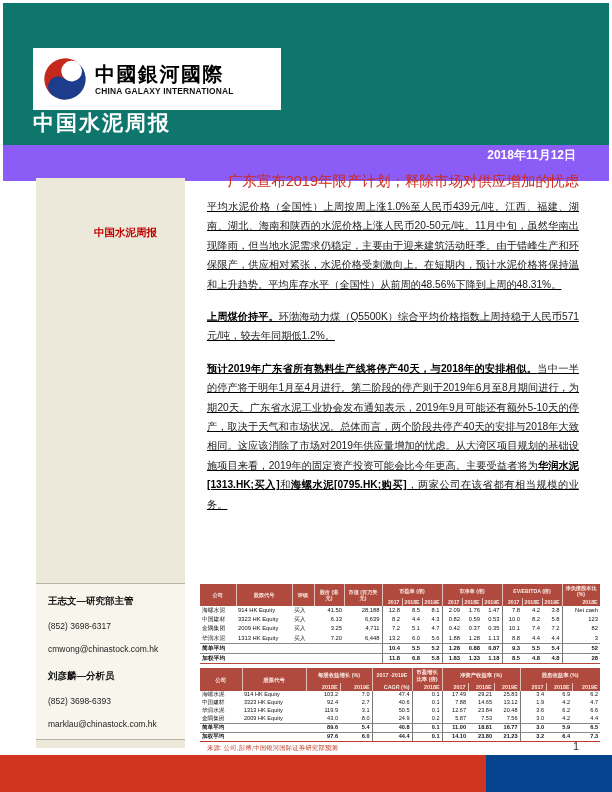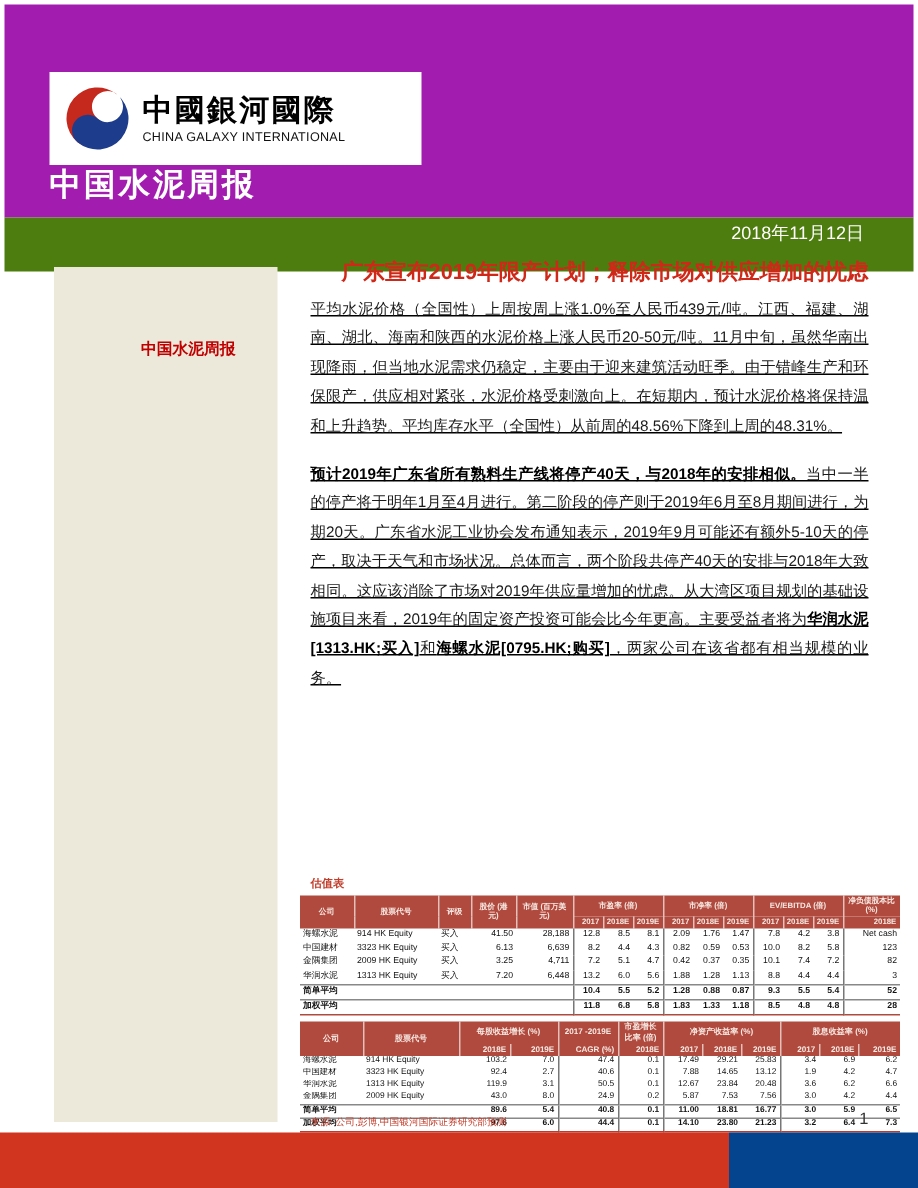--- a/index.html
+++ b/index.html
@@ -1,30 +1,30 @@
 <!DOCTYPE html>
 <html><head>
 <meta charset="utf-8">
 <style>
   html,body{margin:0;padding:0;}
   body{width:612px;height:792px;position:relative;background:#ffffff;overflow:hidden;
        font-family:"Liberation Sans","DejaVu Sans",sans-serif;}
   
-  .top-red{position:absolute;left:3px;top:3px;right:3px;height:142px;background:#a21caf;}
+  .top-red{position:absolute;left:3px;top:3px;right:3px;height:142px;background:#0f766e;}
   .logo-box{position:absolute;left:30px;top:45px;width:248px;height:62px;background:#ffffff;
             display:flex;align-items:center;padding-left:10px;box-sizing:border-box;}
   .logo-mark{flex:0 0 auto;width:44px;height:44px;}
   .logo-text{margin-left:8px;}
   .logo-cn{font-size:20px;font-weight:bold;color:#000;letter-spacing:1.5px;line-height:1.15;white-space:nowrap;}
-  .logo-en{font-size:8.4px;font-weight:normal;color:#111;letter-spacing:0.2px;white-space:nowrap;}
+  .logo-en{font-size:8.4px;font-weight:bold;color:#111;letter-spacing:0.2px;white-space:nowrap;}
   .report-title{position:absolute;left:30px;top:106px;color:#fff;font-size:21px;font-weight:bold;letter-spacing:2px;}
-  .date-bar{position:absolute;left:3px;top:145px;right:3px;height:36px;background:#4d7c0f;color:#fff;
-            font-weight:normal;font-size:12px;line-height:21px;text-align:right;padding-right:33px;box-sizing:border-box;}
+  .date-bar{position:absolute;left:3px;top:145px;right:3px;height:36px;background:#8b5cf6;color:#fff;
+            font-weight:bold;font-size:12px;line-height:21px;text-align:right;padding-right:33px;box-sizing:border-box;}
   .headline{position:absolute;left:207px;top:172px;width:372px;text-align:right;color:#d02818;
-            font-weight:bold;font-size:14.5px;white-space:nowrap;}
+            font-weight:normal;font-size:14.5px;white-space:nowrap;}
   
   .sidebar{position:absolute;left:36px;top:178px;width:149px;height:570px;background:#ece9da;}
   .sidebar-title{margin-top:48px;text-align:right;padding-right:28px;color:#c00000;font-weight:bold;font-size:10.5px;}
   .analysts{position:absolute;left:0;right:0;top:405px;height:157px;background:#f7f5ec;
             border-top:1px solid #b5b2a6;border-bottom:1px solid #b5b2a6;
             padding:7px 4px 0 12px;box-sizing:border-box;}
   .an-name{font-size:9.5px;font-weight:bold;color:#111;margin:4px 0 13px 0;}
   .an-phone{font-size:8.5px;color:#222;margin:0 0 13px 0;}
   .an-email{font-size:8.5px;color:#222;margin:0 0 16px 0;word-break:break-all;}
   
@@ -73,29 +73,37 @@
       <div class="logo-en">CHINA GALAXY INTERNATIONAL</div>
     </div>
   </div>
   <div class="report-title">中国水泥周报</div>
 </div>
 <div class="date-bar">2018年11月12日</div>
 <div class="headline">广东宣布2019年限产计划；释除市场对供应增加的忧虑</div>
 
 <aside class="sidebar">
   <div class="sidebar-title">中国水泥周报</div>
+  <div class="analysts">
+      <div class="an-name">王志文—研究部主管</div>
+      <div class="an-phone">(852) 3698-6317</div>
+      <div class="an-email">cmwong@chinastock.com.hk</div>
+      <div class="an-name">刘彦麟—分析员</div>
+      <div class="an-phone">(852) 3698-6393</div>
+      <div class="an-email">marklau@chinastock.com.hk</div>
+    </div>
 </aside>
 
 <main class="main">
     <p><span>平均水泥价格（全国性）上周按周上涨1.0%至人民币439元/吨。江西、福建、湖南、湖北、海南和陕西的水泥价格上涨人民币20-50元/吨。11月中旬，虽然华南出现降雨，但当地水泥需求仍稳定，主要由于迎来建筑活动旺季。由于错峰生产和环保限产，供应相对紧张，水泥价格受刺激向上。在短期内，预计水泥价格将保持温和上升趋势。平均库存水平（全国性）从前周的48.56%下降到上周的48.31%。</span></p>
+    <p><b>上周煤价持平。</b><span>环渤海动力煤（Q5500K）综合平均价格指数上周持稳于人民币571元/吨，较去年同期低1.2%。</span></p>
     <p><b>预计2019年广东省所有熟料生产线将停产40天，与2018年的安排相似。</b><span>当中一半的停产将于明年1月至4月进行。第二阶段的停产则于2019年6月至8月期间进行，为期20天。广东省水泥工业协会发布通知表示，2019年9月可能还有额外5-10天的停产，取决于天气和市场状况。总体而言，两个阶段共停产40天的安排与2018年大致相同。这应该消除了市场对2019年供应量增加的忧虑。从大湾区项目规划的基础设施项目来看，2019年的固定资产投资可能会比今年更高。主要受益者将为</span><b>华润水泥[1313.HK;买入]</b><span>和</span><b>海螺水泥[0795.HK;购买]</b><span>，两家公司在该省都有相当规模的业务。</span></p>
   </main>
 
 <div class="tables">
-  <div class="table-label">估值表</div>
   <table class="t1">
       <colgroup>
         <col style="width: 36px;">
         <col style="width: 56px;">
         <col style="width: 22px;">
         <col style="width: 30px;">
         <col style="width: 38px;">
         <col style="width: 20px;">
         <col style="width: 20px;">
         <col style="width: 20px;">

